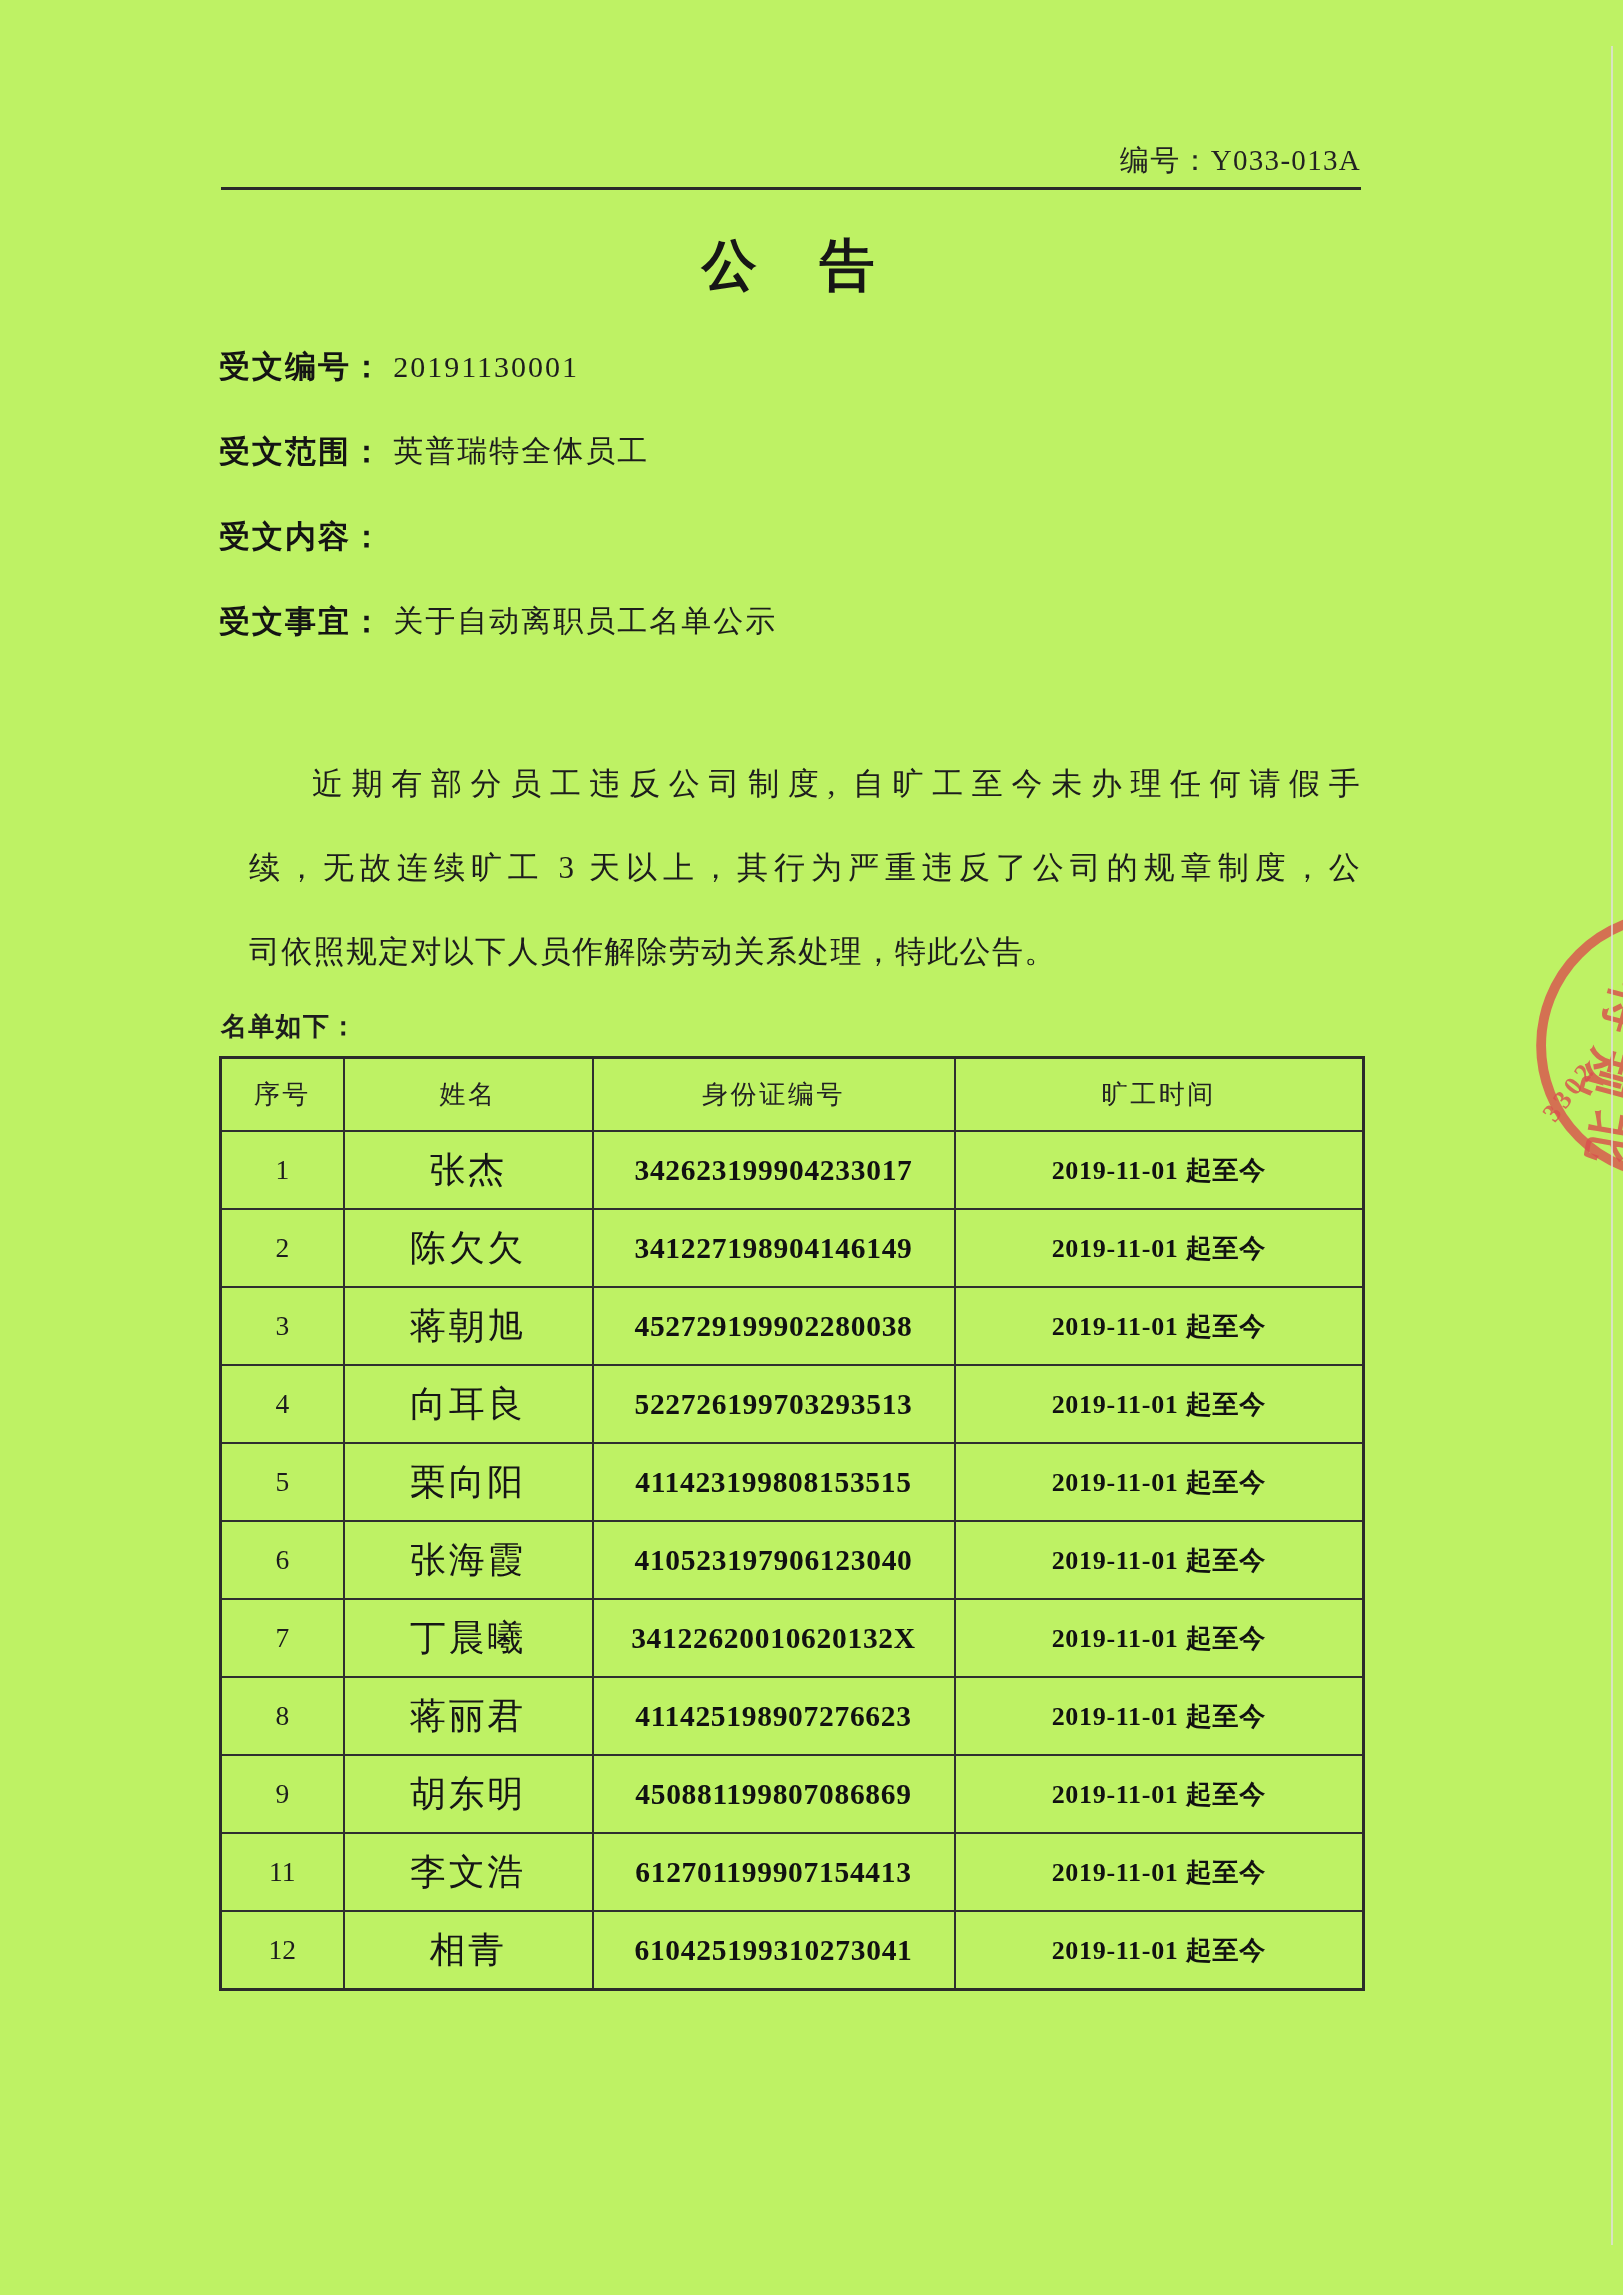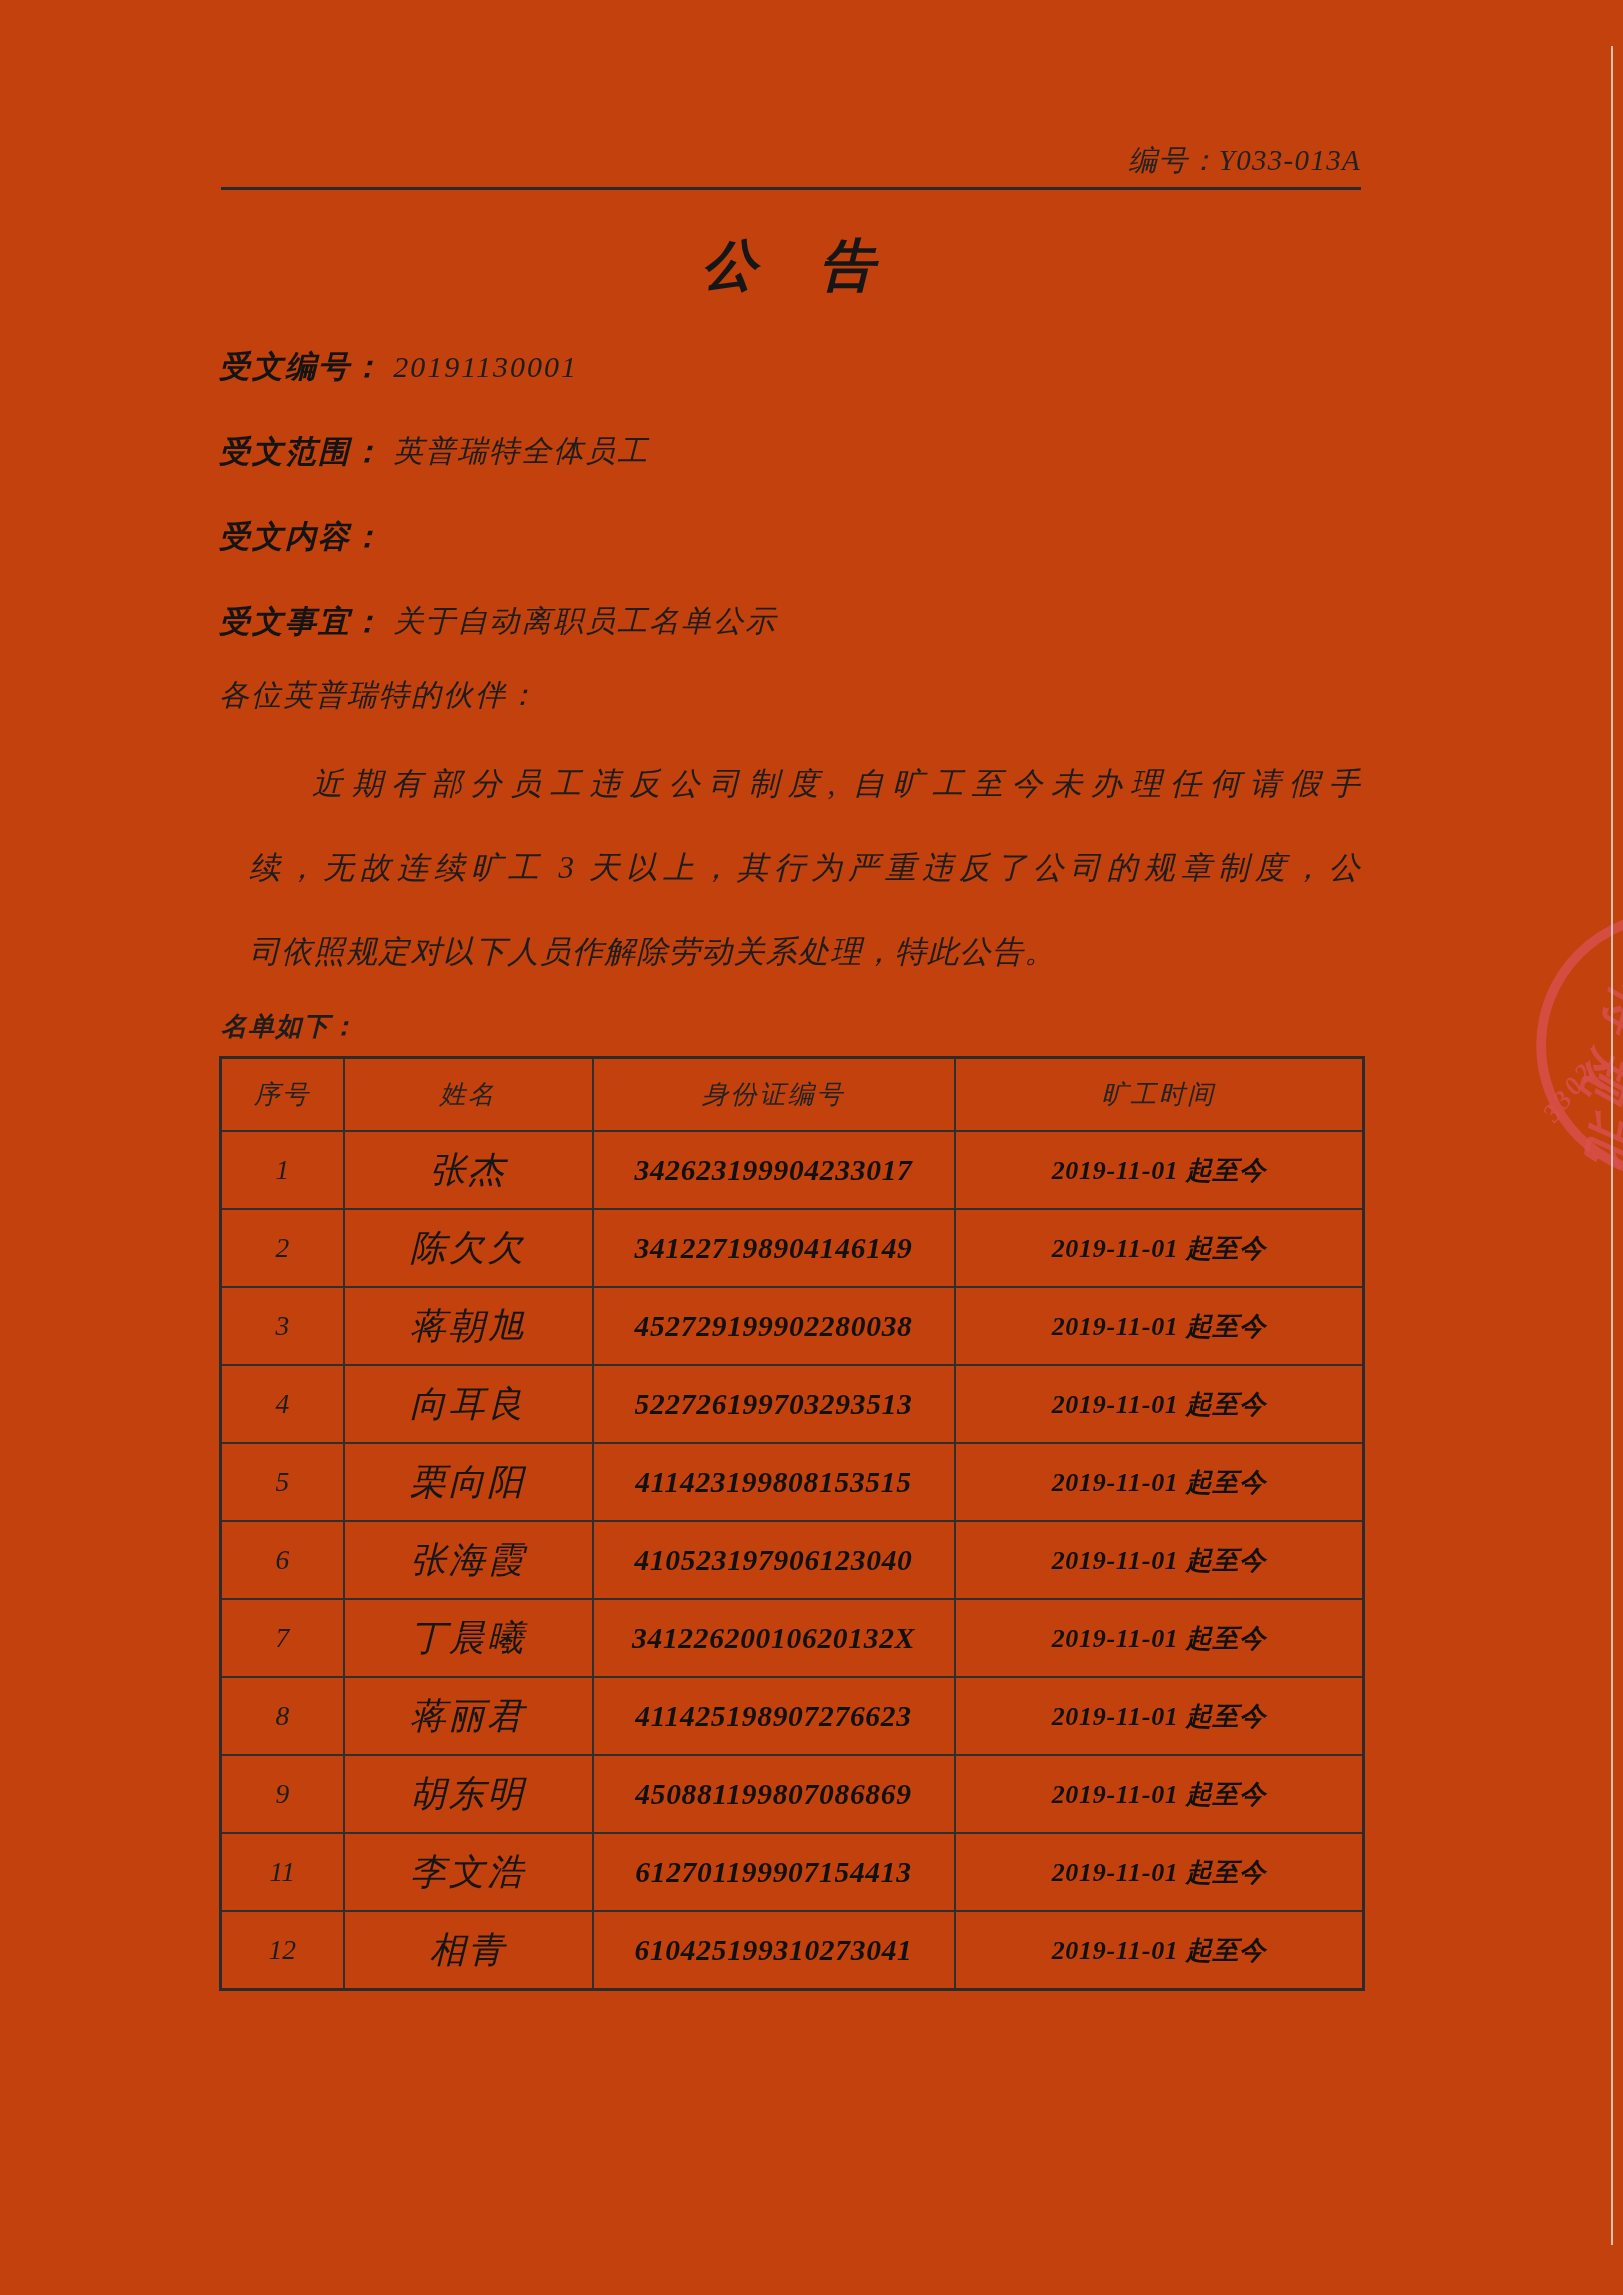--- a/index.html
+++ b/index.html
@@ -4,21 +4,21 @@
 <style>
   html,body{margin:0;padding:0;}
   body{
     width:1623px;height:2295px;
     background:#ffffff;
     font-family:"Liberation Serif","DejaVu Serif",serif;
     color:#1d1d1d;
     position:relative;
     overflow:hidden;
   }
-  .page{position:absolute;inset:0;background:#c2410c;font-style:italic;}
+  .page{position:absolute;inset:0;background:#bef264;}
 
   
   .doc-number{
     position:absolute;top:140px;right:262px;height:42px;
     font-size:29px;letter-spacing:1.3px;color:#222;
     display:flex;align-items:center;
   }
   .top-rule{
     position:absolute;left:221px;top:187px;width:1140px;height:2.6px;
     background:#2a2a2a;
@@ -108,21 +108,20 @@
       <div class="field-row">
         <span class="field-label">受文内容：</span>
         <span class="field-value"></span>
       </div>
       <div class="field-row">
         <span class="field-label">受文事宜：</span>
         <span class="field-value">关于自动离职员工名单公示</span>
       </div>
     </div>
 
-  <div class="salutation">各位英普瑞特的伙伴：</div>
 
   <div class="para">
     <div class="line just indent">近期有部分员工违反公司制度, 自旷工至今未办理任何请假手</div>
     <div class="line just">续，无故连续旷工 3 天以上，其行为严重违反了公司的规章制度，公</div>
     <div class="line">司依照规定对以下人员作解除劳动关系处理，特此公告。</div>
   </div>
 
   <div class="list-intro">名单如下：</div>
 
   <table class="roster">

